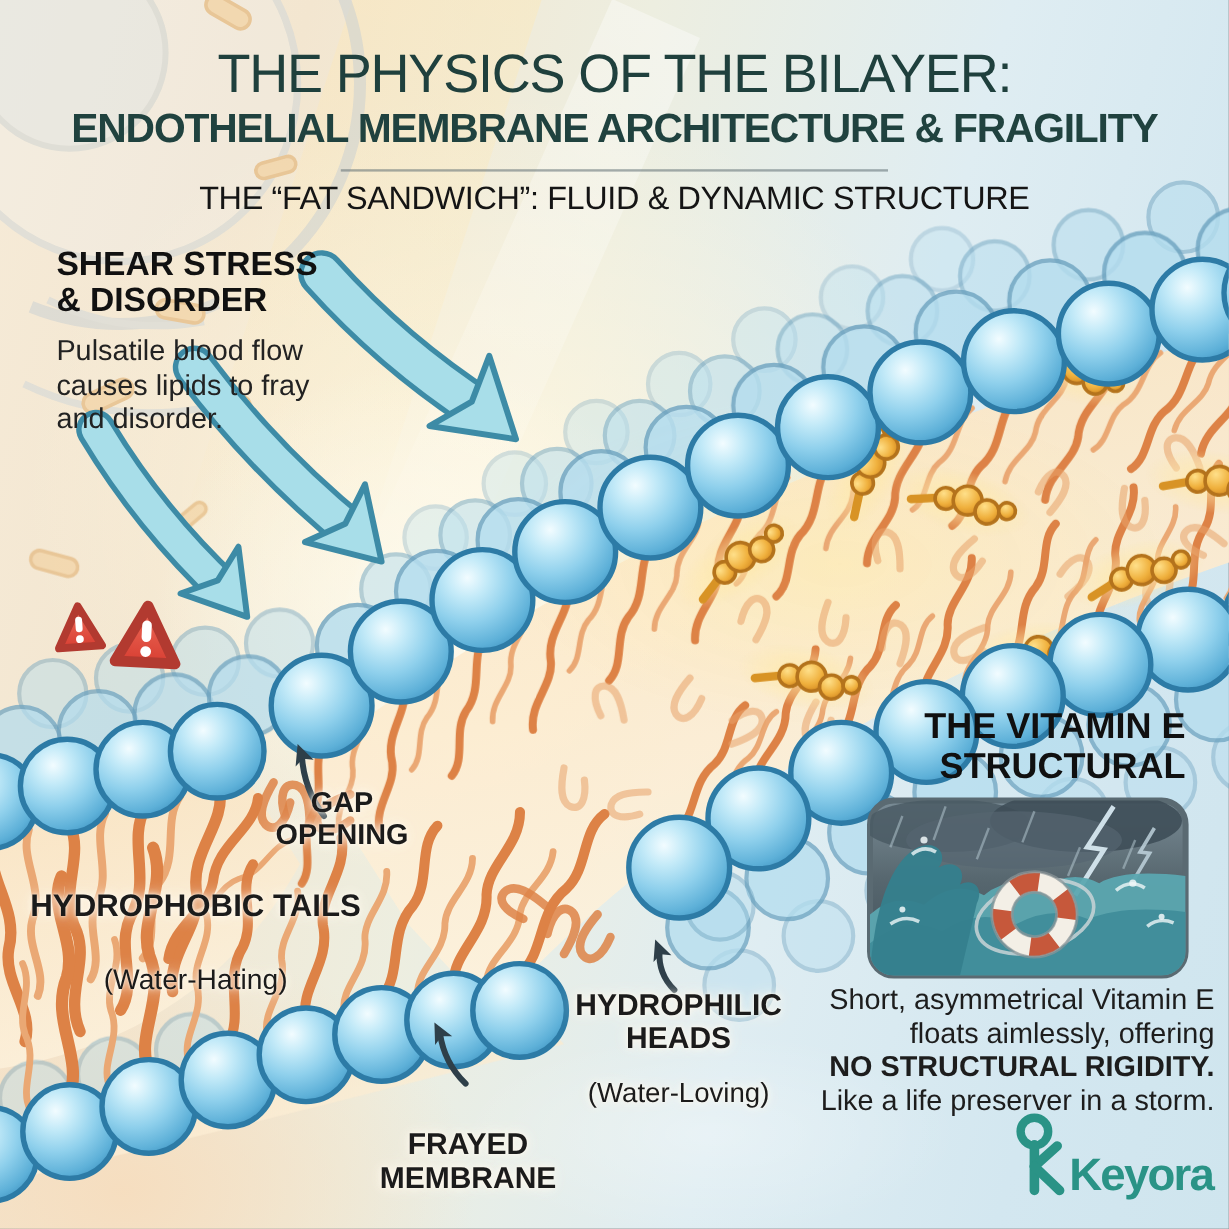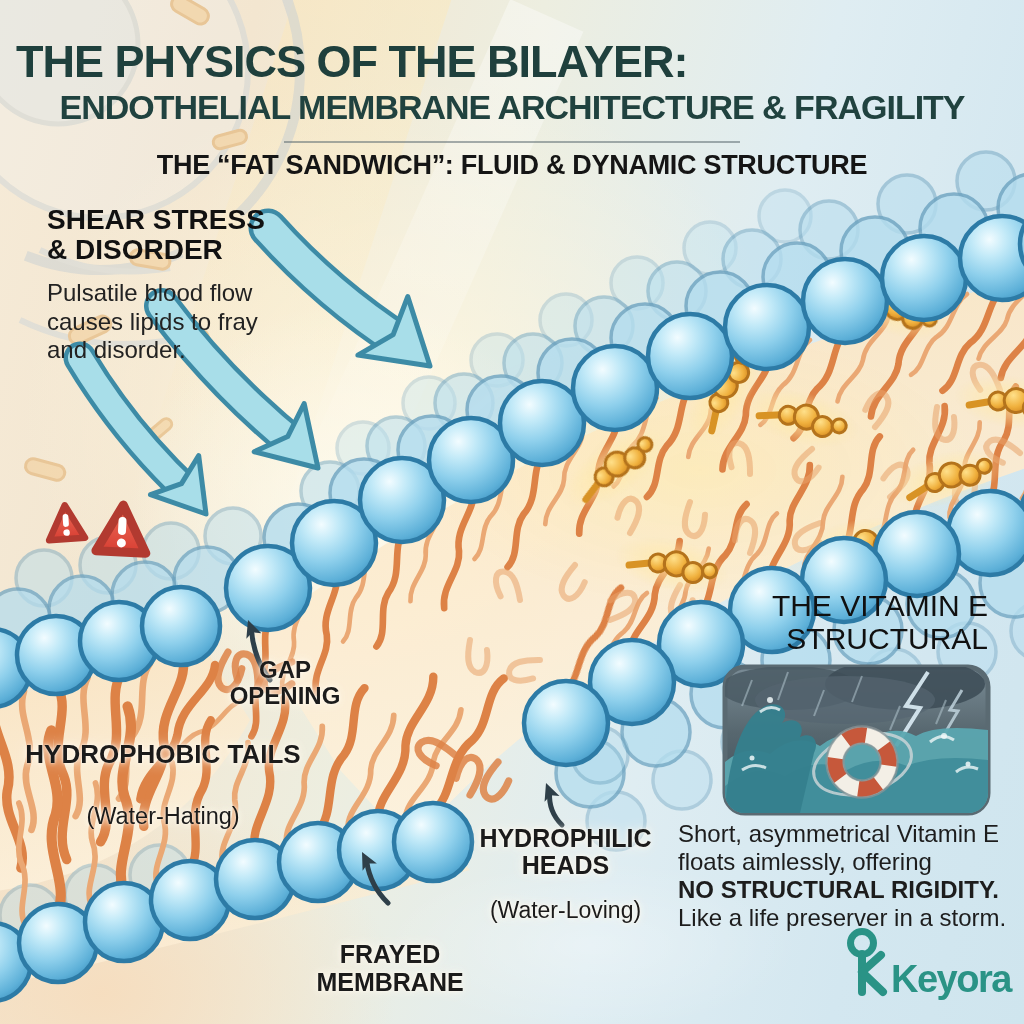--- a/index.html
+++ b/index.html
@@ -17,40 +17,40 @@
     background:linear-gradient(to bottom,rgba(255,255,255,.38),rgba(255,255,255,0) 75%);}
   #glow-gap{position:absolute;left:130px;top:300px;width:460px;height:420px;
     background:radial-gradient(closest-side,rgba(255,251,238,.85),rgba(255,251,238,0));}
   #shine-bottom{position:absolute;left:380px;top:860px;width:420px;height:170px;
     background:radial-gradient(closest-side,rgba(255,255,255,.30),rgba(255,255,255,0));}
   svg#art{position:absolute;left:0;top:0;width:1024px;height:1024px;}
 
   .txt{position:absolute;color:#1b1b1b;}
   .ctr{text-align:center;}
   .glowtxt{text-shadow:0 0 14px rgba(255,249,238,.95),0 0 5px rgba(255,249,238,.9),0 0 2px rgba(255,249,238,.8);}
-  #title1{left:16px;right:0;top:36px;font-size:45px;font-weight:700;
+  #title1{left:0;right:0;top:36px;text-align:center;font-size:45px;font-weight:400;
     color:#1f403d;letter-spacing:-1px;}
   #title2{left:0;right:0;top:88px;text-align:center;font-size:34px;font-weight:700;
     color:#20423f;letter-spacing:-1px;}
   #divider{position:absolute;left:284px;top:141px;width:456px;height:2px;background:rgba(95,110,115,.55);}
-  #subtitle{left:0;right:0;top:150px;text-align:center;font-size:27px;font-weight:700;
+  #subtitle{left:0;right:0;top:150px;text-align:center;font-size:27px;font-weight:400;
     color:#151515;letter-spacing:-.3px;}
   #shear{left:47px;top:205px;width:260px;}
   #shear .t{font-size:28px;line-height:1.08;font-weight:800;color:#111;}
   #shear .b{margin-top:14px;font-size:24px;line-height:1.17;color:#222;}
   #gap-label{left:203px;top:657px;width:164px;font-size:24px;line-height:1.1;font-weight:800;}
   #hydrophobic-label{left:13px;top:739px;width:300px;}
   #hydrophobic-label .t{font-size:26px;font-weight:800;}
   #hydrophobic-label .s{font-size:23.5px;margin-top:33px;}
   #hydrophilic-label{left:468px;top:825px;width:195px;}
   #hydrophilic-label .t{font-size:25px;line-height:1.08;font-weight:700;}
   #hydrophilic-label .s{font-size:23px;margin-top:18px;}
   #frayed-label{left:300px;top:900px;width:180px;font-size:25px;line-height:1.12;font-weight:800;margin-top:40px;}
-  #vitamin-title{left:688px;top:589px;width:300px;text-align:right;font-size:30px;line-height:1.1;font-weight:400;color:#101010;}
-  #vitamin-body{left:678px;top:820px;width:334px;text-align:left;font-size:24px;line-height:1.17;color:#1d1d1d;}
+  #vitamin-title{left:688px;top:589px;width:300px;text-align:right;font-size:30px;line-height:1.1;font-weight:700;color:#101010;}
+  #vitamin-body{left:678px;top:820px;width:334px;text-align:right;font-size:24px;line-height:1.17;color:#1d1d1d;}
   #vitamin-body .strong{font-weight:800;}
 
   .bd{fill:url(#beadG);stroke:#2d7ba6;stroke-width:4.5;}
   .bb{fill:#b3dcee;stroke:#6da3c0;stroke-width:3.5;}
   .tail{stroke:#dd8246;stroke-width:7;stroke-linecap:round;fill:none;}
   .lt{stroke:#eaa874;stroke-width:6;}
   .sq{stroke:#e8a26a;stroke-width:6;stroke-linecap:round;fill:none;opacity:.55;}
   .sqd{stroke:#dd8246;stroke-width:6.5;stroke-linecap:round;fill:none;opacity:.85;}
   .ash-o{stroke:#3d8ba6;fill:none;stroke-linecap:round;}
   .ash-f{stroke:#a8dee9;fill:none;stroke-linecap:round;}

